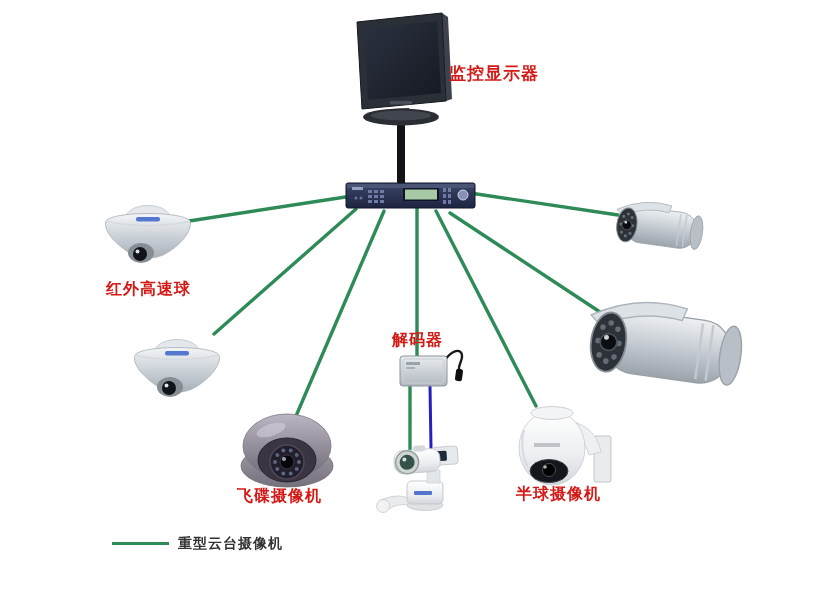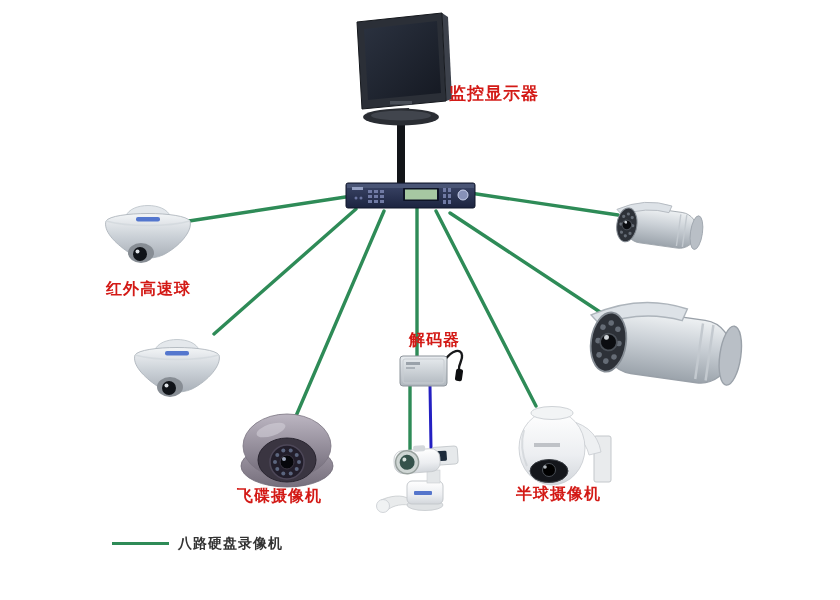--- a/index.html
+++ b/index.html
@@ -5,21 +5,21 @@
   html,body{margin:0;padding:0;background:#fff;}
   .stage{
     position:relative;width:840px;height:600px;background:#ffffff;overflow:hidden;
     font-family:"Liberation Sans","DejaVu Sans",sans-serif;
   }
   .stage svg{position:absolute;left:0;top:0;}
   .lbl{
     position:absolute;font-weight:bold;color:#d31a16;font-size:16px;
     letter-spacing:1px;white-space:nowrap;line-height:1.2;z-index:5;
   }
-  .lbl-monitor{left:449px;top:64px;font-size:17px;margin-top:20px;}
+  .lbl-monitor{left:449px;top:64px;font-size:17px;}
   .lbl-dvr{left:346px;top:155px;font-size:17px;}
   .lbl-ufo{left:106px;top:279px;}
   .lbl-bullet{left:588px;top:261px;}
   .lbl-decoder{left:392px;top:330px;}
   .lbl-dome{left:237px;top:486px;}
   .lbl-ptz{left:363px;top:519px;}
   .lbl-speeddome{left:516px;top:484px;}
   .legend{position:absolute;left:112px;top:530px;z-index:5;}
   .legend-row{display:flex;align-items:center;height:27px;}
   .legend-swatch{width:57px;height:3px;display:inline-block;background:#2e8b57;}
@@ -215,24 +215,24 @@
       <path d="M524,430 Q519,448 527,466" stroke="#cdd1d6" fill="none" stroke-width="2" opacity="0.7"></path>
       <rect x="534" y="443" width="26" height="4" fill="#b9bdc2" opacity="0.9"></rect>
       <ellipse cx="549" cy="471" rx="19" ry="11.5" fill="#14161b" stroke="#3c4046" stroke-width="1"></ellipse>
       <circle cx="549" cy="470" r="6.5" fill="#000" stroke="#4a4f56"></circle>
       <circle cx="545" cy="467" r="1.8" fill="#aeb4ba"></circle>
     </g>
   </svg>
 
   <div class="lbl lbl-monitor" style="color: rgb(211, 26, 22);">监控显示器</div>
   <div class="lbl lbl-ufo" style="color: rgb(211, 26, 22);">红外高速球</div>
-  <div class="lbl lbl-decoder" style="color: rgb(211, 26, 22); margin-left: 17px;">解码器</div>
+  <div class="lbl lbl-decoder" style="color: rgb(211, 26, 22);">解码器</div>
   <div class="lbl lbl-dome" style="color: rgb(211, 26, 22);">飞碟摄像机</div>
   <div class="lbl lbl-speeddome" style="color: rgb(211, 26, 22);">半球摄像机</div>
 
   <div class="legend">
     <div class="legend-row">
       <span class="legend-swatch video" style="background: rgb(46, 139, 87);"></span>
-      <span class="legend-text">八路硬盘录像机</span>
+      <span class="legend-text">重型云台摄像机</span>
     </div>
   </div>
 
 </div>
 
 </body></html>

